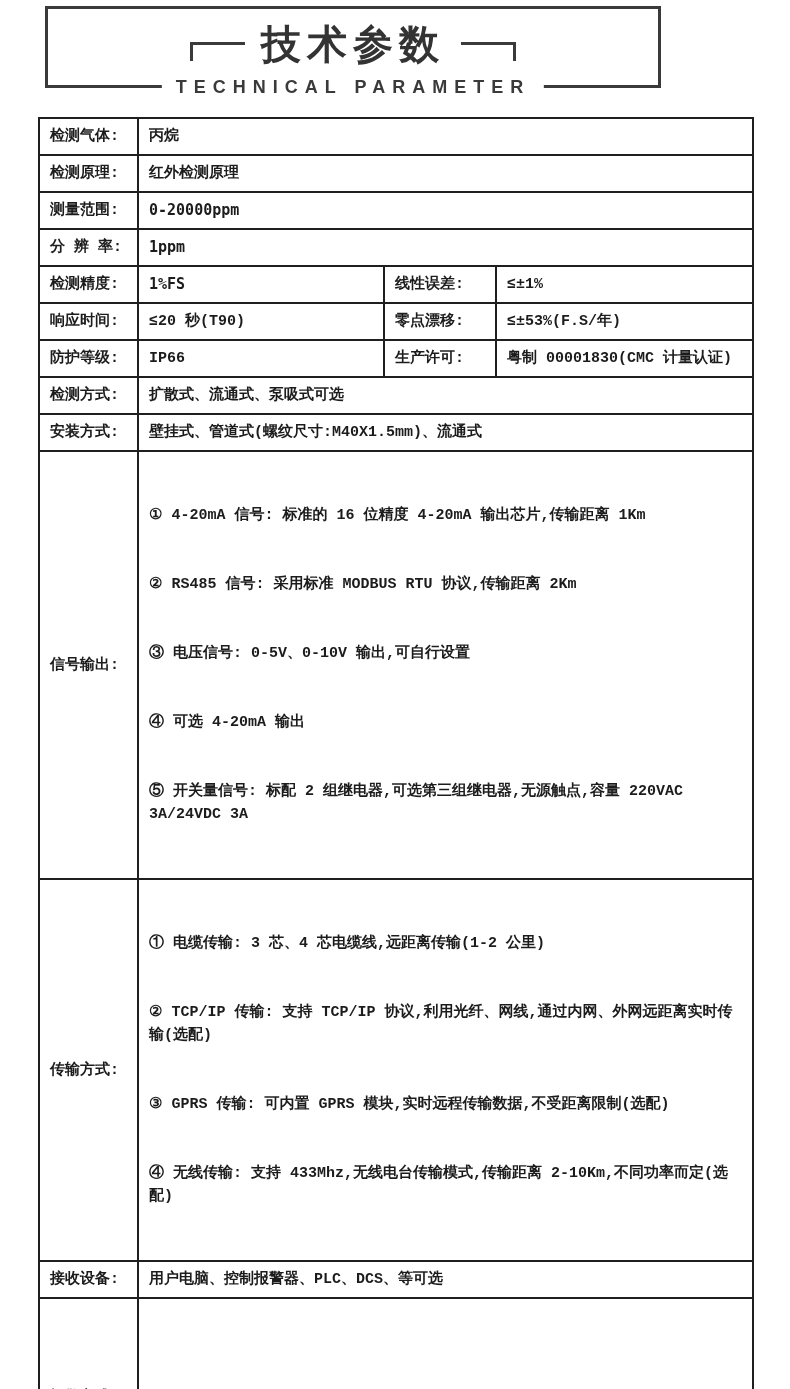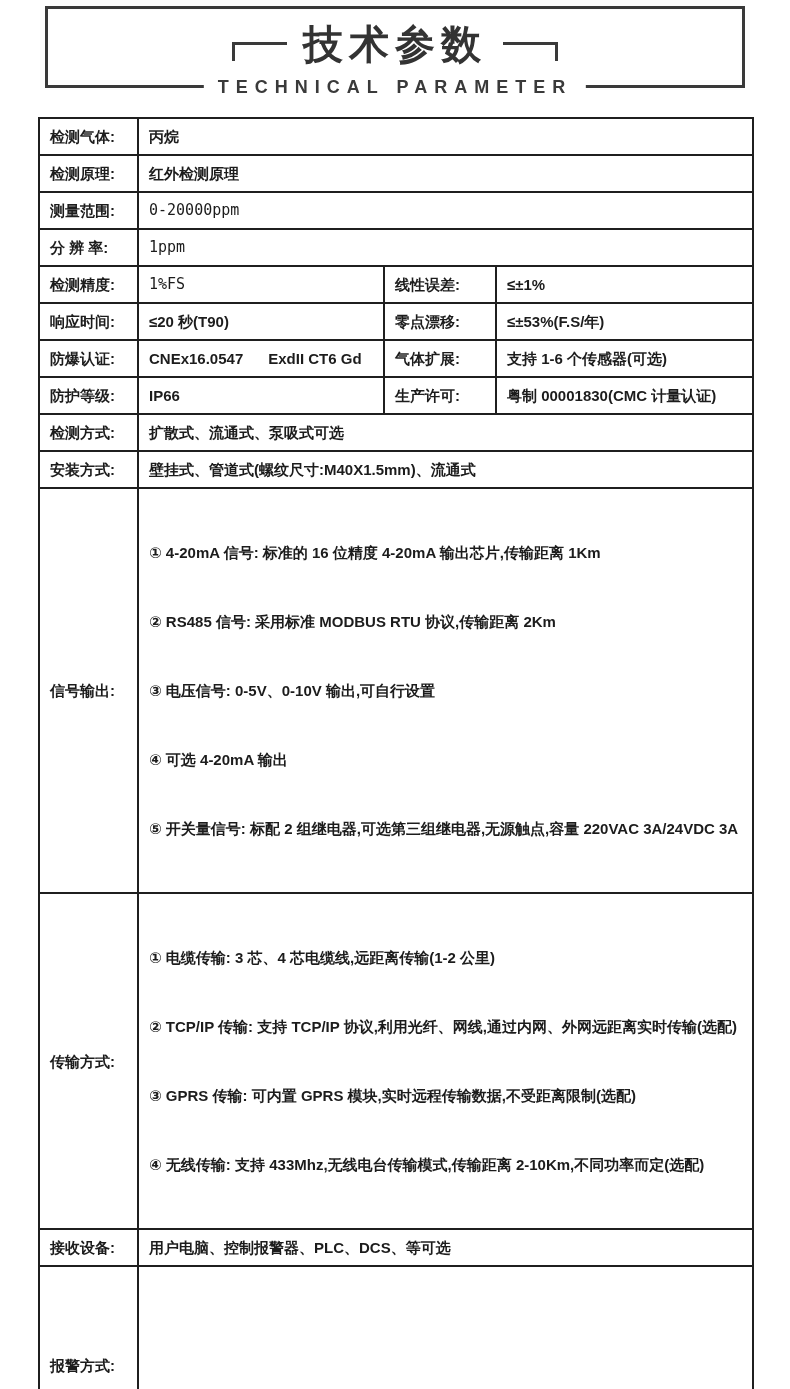--- a/index.html
+++ b/index.html
@@ -15,21 +15,21 @@
     min-height: 1389px;
     background: #ffffff;
     overflow: hidden;
   }
 
   
   .header-box {
     position: absolute;
     left: 45px;
     top: 6px;
-    width: 700px;
+    width: 616px;
     height: 82px;
     border: 3px solid #3a3a3a;
     box-sizing: border-box;
     background: #ffffff;
   }
   .header-title-row {
     display: flex;
     align-items: center;
     justify-content: center;
     gap: 16px;
@@ -76,36 +76,37 @@
     table-layout: fixed;
     background: #ffffff;
   }
   table.spec td {
     border: 2px solid #1f1f1f;
     padding: 6px 10px;
     font-size: 15px;
     line-height: 23px;
     vertical-align: middle;
     word-break: break-word;
+    font-family: Liberation Mono, monospace;
   }
   td.lbl {
     padding: 6px 6px 6px 9px;
     font-weight: bold;
     white-space: nowrap;
     overflow: hidden;
   }
   td.lbl2 { padding-left: 13px; border-radius: 12px; }
   td.val {
     white-space: pre-wrap;
     font-weight: 600;
     margin-left: 48px;
   }
   td.val.mono {
     font-family: "DejaVu Sans Mono", "Liberation Mono", monospace;
-    font-weight: 400;
+    font-weight: 700;
   }
   .line { white-space: pre-wrap; }
 </style>
 </head>
 <body>
 
 <div class="page">
 
   <div class="header-box">
     <div class="header-title-row">
@@ -146,26 +147,20 @@
         <td class="lbl lbl2">线性误差:</td>
         <td class="val">≤±1%</td>
       </tr>
       <tr>
         <td class="lbl">响应时间:</td>
         <td class="val">≤20 秒(T90)</td>
         <td class="lbl lbl2">零点漂移:</td>
         <td class="val">≤±53%(F.S/年)</td>
       </tr>
       <tr>
-        <td class="lbl">防爆认证:</td>
-        <td class="val">CNEx16.0547      ExdII CT6 Gd</td>
-        <td class="lbl lbl2">气体扩展:</td>
-        <td class="val">支持 1-6 个传感器(可选)</td>
-      </tr>
-      <tr>
         <td class="lbl">防护等级:</td>
         <td class="val">IP66</td>
         <td class="lbl lbl2">生产许可:</td>
         <td class="val">粤制 00001830(CMC 计量认证)</td>
       </tr>
       <tr>
         <td class="lbl">检测方式:</td>
         <td class="val" colspan="3">扩散式、流通式、泵吸式可选</td>
       </tr>
       <tr>

